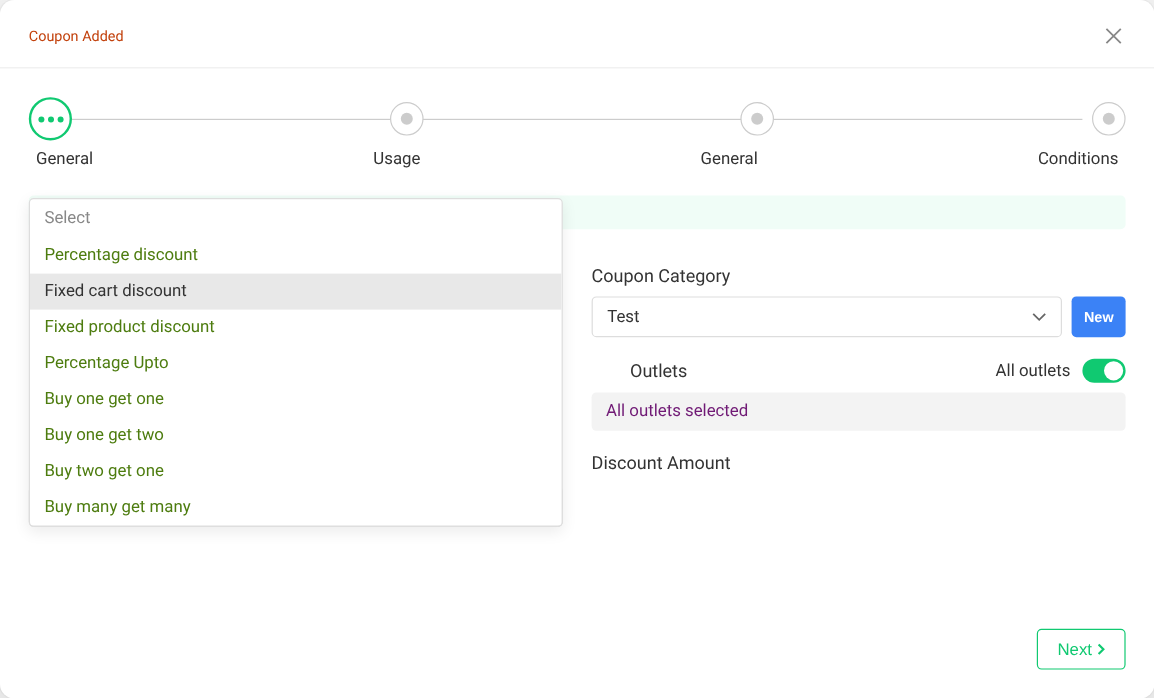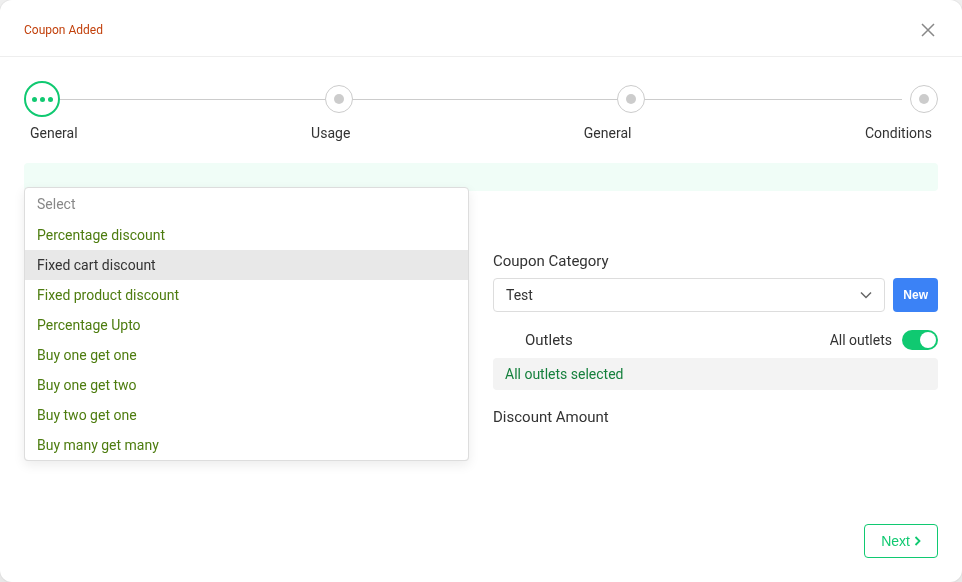--- a/index.html
+++ b/index.html
@@ -55,21 +55,21 @@
       padding: 8px 6px 0;
     }
     .step-label { font-size: 14px; color: #333; }
     .step-label.first { text-align: center; }
     .step-label.last { text-align: right; }
     .content {
       padding: 16px 24px 24px; flex: 1;
       display: flex; gap: 24px;
       position: relative;
     }
-    .col { flex: 1; display: flex; flex-direction: column; position: relative; justify-content: center; }
+    .col { flex: 1; display: flex; flex-direction: column; position: relative; }
     .form-group { margin-bottom: 18px; }
     .form-label { font-size: 15px; color: #333; margin-bottom: 8px; display: block; }
     .select-input, .num-input {
       width: 100%; padding: 8px 12px;
       border: 1px solid #ddd; border-radius: 4px;
       font-size: 14px; background: #fff; color: #333;
       display: flex; justify-content: space-between; align-items: center;
       cursor: pointer;
     }
     .num-input { cursor: text; }
@@ -101,21 +101,21 @@
     .all-outlets-text { font-size: 14px; color: #333; }
     .toggle {
       width: 36px; height: 20px; background: #10c971; border-radius: 10px; position: relative; cursor: pointer;
     }
     .toggle::after {
       content: ""; position: absolute; right: 2px; top: 2px;
       width: 16px; height: 16px; border-radius: 50%; background: #fff;
     }
     .outlets-display {
       background: #f3f3f3; padding: 8px 12px; border-radius: 4px;
-      font-size: 14px; color: #15803d;
+      font-size: 14px; color: #701a75;
     }
     .num-input input {
       border: none; outline: none; flex: 1; font-size: 14px; color: #333; background: transparent;
     }
     .spinner {
       display: flex; flex-direction: column; gap: 1px; margin-left: 8px;
     }
     .spinner-btn { font-size: 7px; color: #888; cursor: pointer; line-height: 1; }
     .footer {
       padding: 16px 24px 24px; display: flex; justify-content: flex-end;

